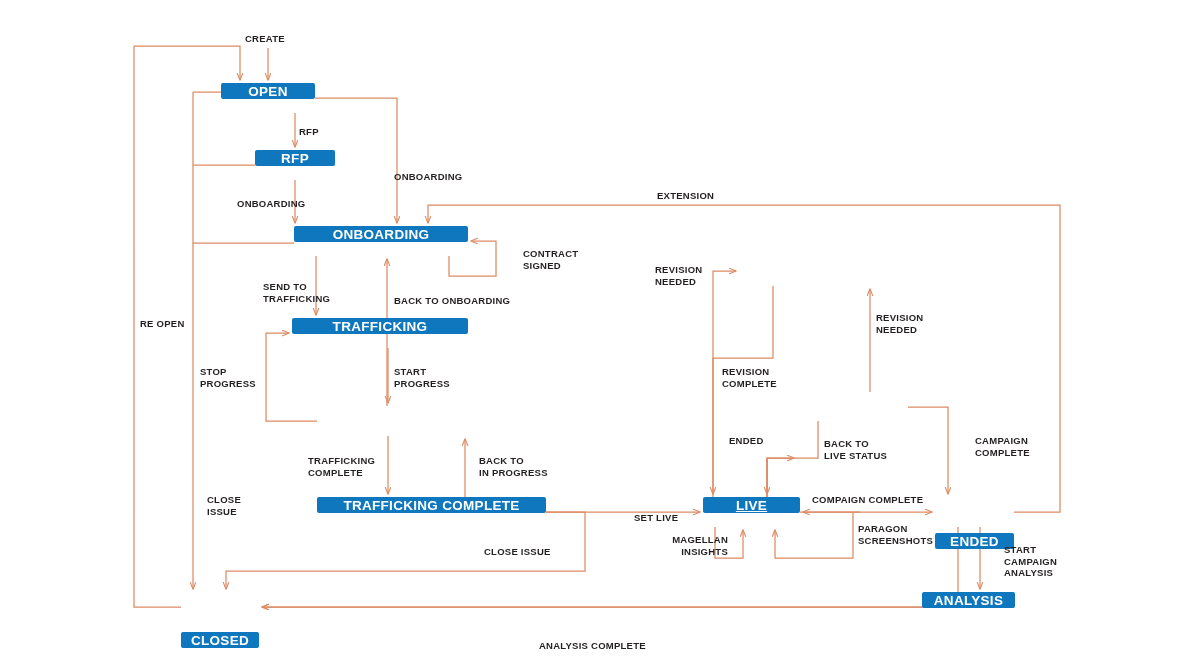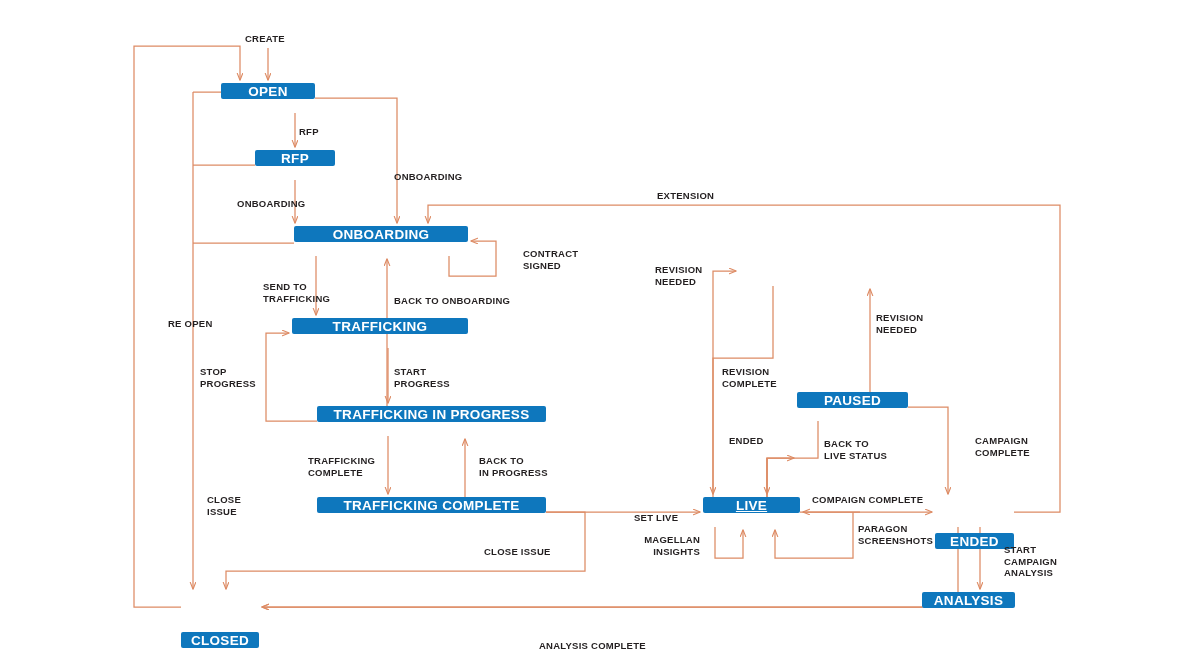--- a/index.html
+++ b/index.html
@@ -123,39 +123,37 @@
 
     <path class="e" d="M980,527 L980,589"></path>
 
     <path class="e" d="M922,607 L262,607"></path>
   </svg>
 
   <div class="node" style="left:221px;top:83px;width:94px;">OPEN</div>
   <div class="node" style="left:255px;top:150px;width:80px;">RFP</div>
   <div class="node" style="left:294px;top:226px;width:174px;">ONBOARDING</div>
   <div class="node" style="left:292px;top:318px;width:176px;">TRAFFICKING</div>
-  <div class="node" style="left:317px;top:406px;width:229px;">TRAFFICKING IN PROGRESS</div>
   <div class="node" style="left:317px;top:497px;width:229px;">TRAFFICKING COMPLETE</div>
-  <div class="node" style="left:797px;top:392px;width:111px;">PAUSED</div>
   <div class="node" style="left:703px;top:497px;width:97px;text-decoration:underline;">LIVE</div>
   <div class="node" style="left:935px;top:485px;width:79px;margin-top:48px;">ENDED</div>
   <div class="node" style="left:922px;top:592px;width:93px;">ANALYSIS</div>
   <div class="node" style="left:181px;top:592px;width:78px;margin-top:40px;">CLOSED</div>
 
   <div class="lbl" style="left:245px;top:33px;">CREATE</div>
   <div class="lbl" style="left:299px;top:126px;">RFP</div>
   <div class="lbl" style="left:237px;top:198px;">ONBOARDING</div>
   <div class="lbl" style="left:394px;top:171px;">ONBOARDING</div>
   <div class="lbl" style="left:657px;top:190px;">EXTENSION</div>
   <div class="lbl" style="left:523px;top:248px;">CONTRACT
 SIGNED</div>
   <div class="lbl" style="left:263px;top:281px;">SEND TO
 TRAFFICKING</div>
   <div class="lbl" style="left:394px;top:295px;">BACK TO ONBOARDING</div>
-  <div class="lbl" style="left:140px;top:318px;margin-left:28px;">RE OPEN</div>
+  <div class="lbl" style="left:140px;top:318px;">RE OPEN</div>
   <div class="lbl" style="left:200px;top:366px;">STOP
 PROGRESS</div>
   <div class="lbl" style="left:394px;top:366px;">START
 PROGRESS</div>
   <div class="lbl" style="left:308px;top:455px;">TRAFFICKING
 COMPLETE</div>
   <div class="lbl" style="left:479px;top:455px;">BACK TO
 IN PROGRESS</div>
   <div class="lbl" style="left:198px;top:494px;margin-left:9px;">CLOSE
 ISSUE</div>
@@ -166,21 +164,21 @@
 NEEDED</div>
   <div class="lbl" style="left:722px;top:366px;">REVISION
 COMPLETE</div>
   <div class="lbl" style="left:729px;top:435px;">ENDED</div>
   <div class="lbl" style="left:824px;top:438px;">BACK TO
 LIVE STATUS</div>
   <div class="lbl" style="left:975px;top:435px;">CAMPAIGN
 COMPLETE</div>
   <div class="lbl" style="left:634px;top:512px;">SET LIVE</div>
   <div class="lbl" style="left:812px;top:494px;">COMPAIGN COMPLETE</div>
-  <div class="lbl r" style="left:640px;top:534px;width:60px;">MAGELLAN
+  <div class="lbl r" style="left:668px;top:534px;width:60px;">MAGELLAN
 INSIGHTS</div>
   <div class="lbl" style="left:858px;top:523px;">PARAGON
 SCREENSHOTS</div>
   <div class="lbl" style="left:1004px;top:544px;">START
 CAMPAIGN
 ANALYSIS</div>
   <div class="lbl" style="left:539px;top:614px;margin-top:26px;">ANALYSIS COMPLETE</div>
 
 </div>
 

